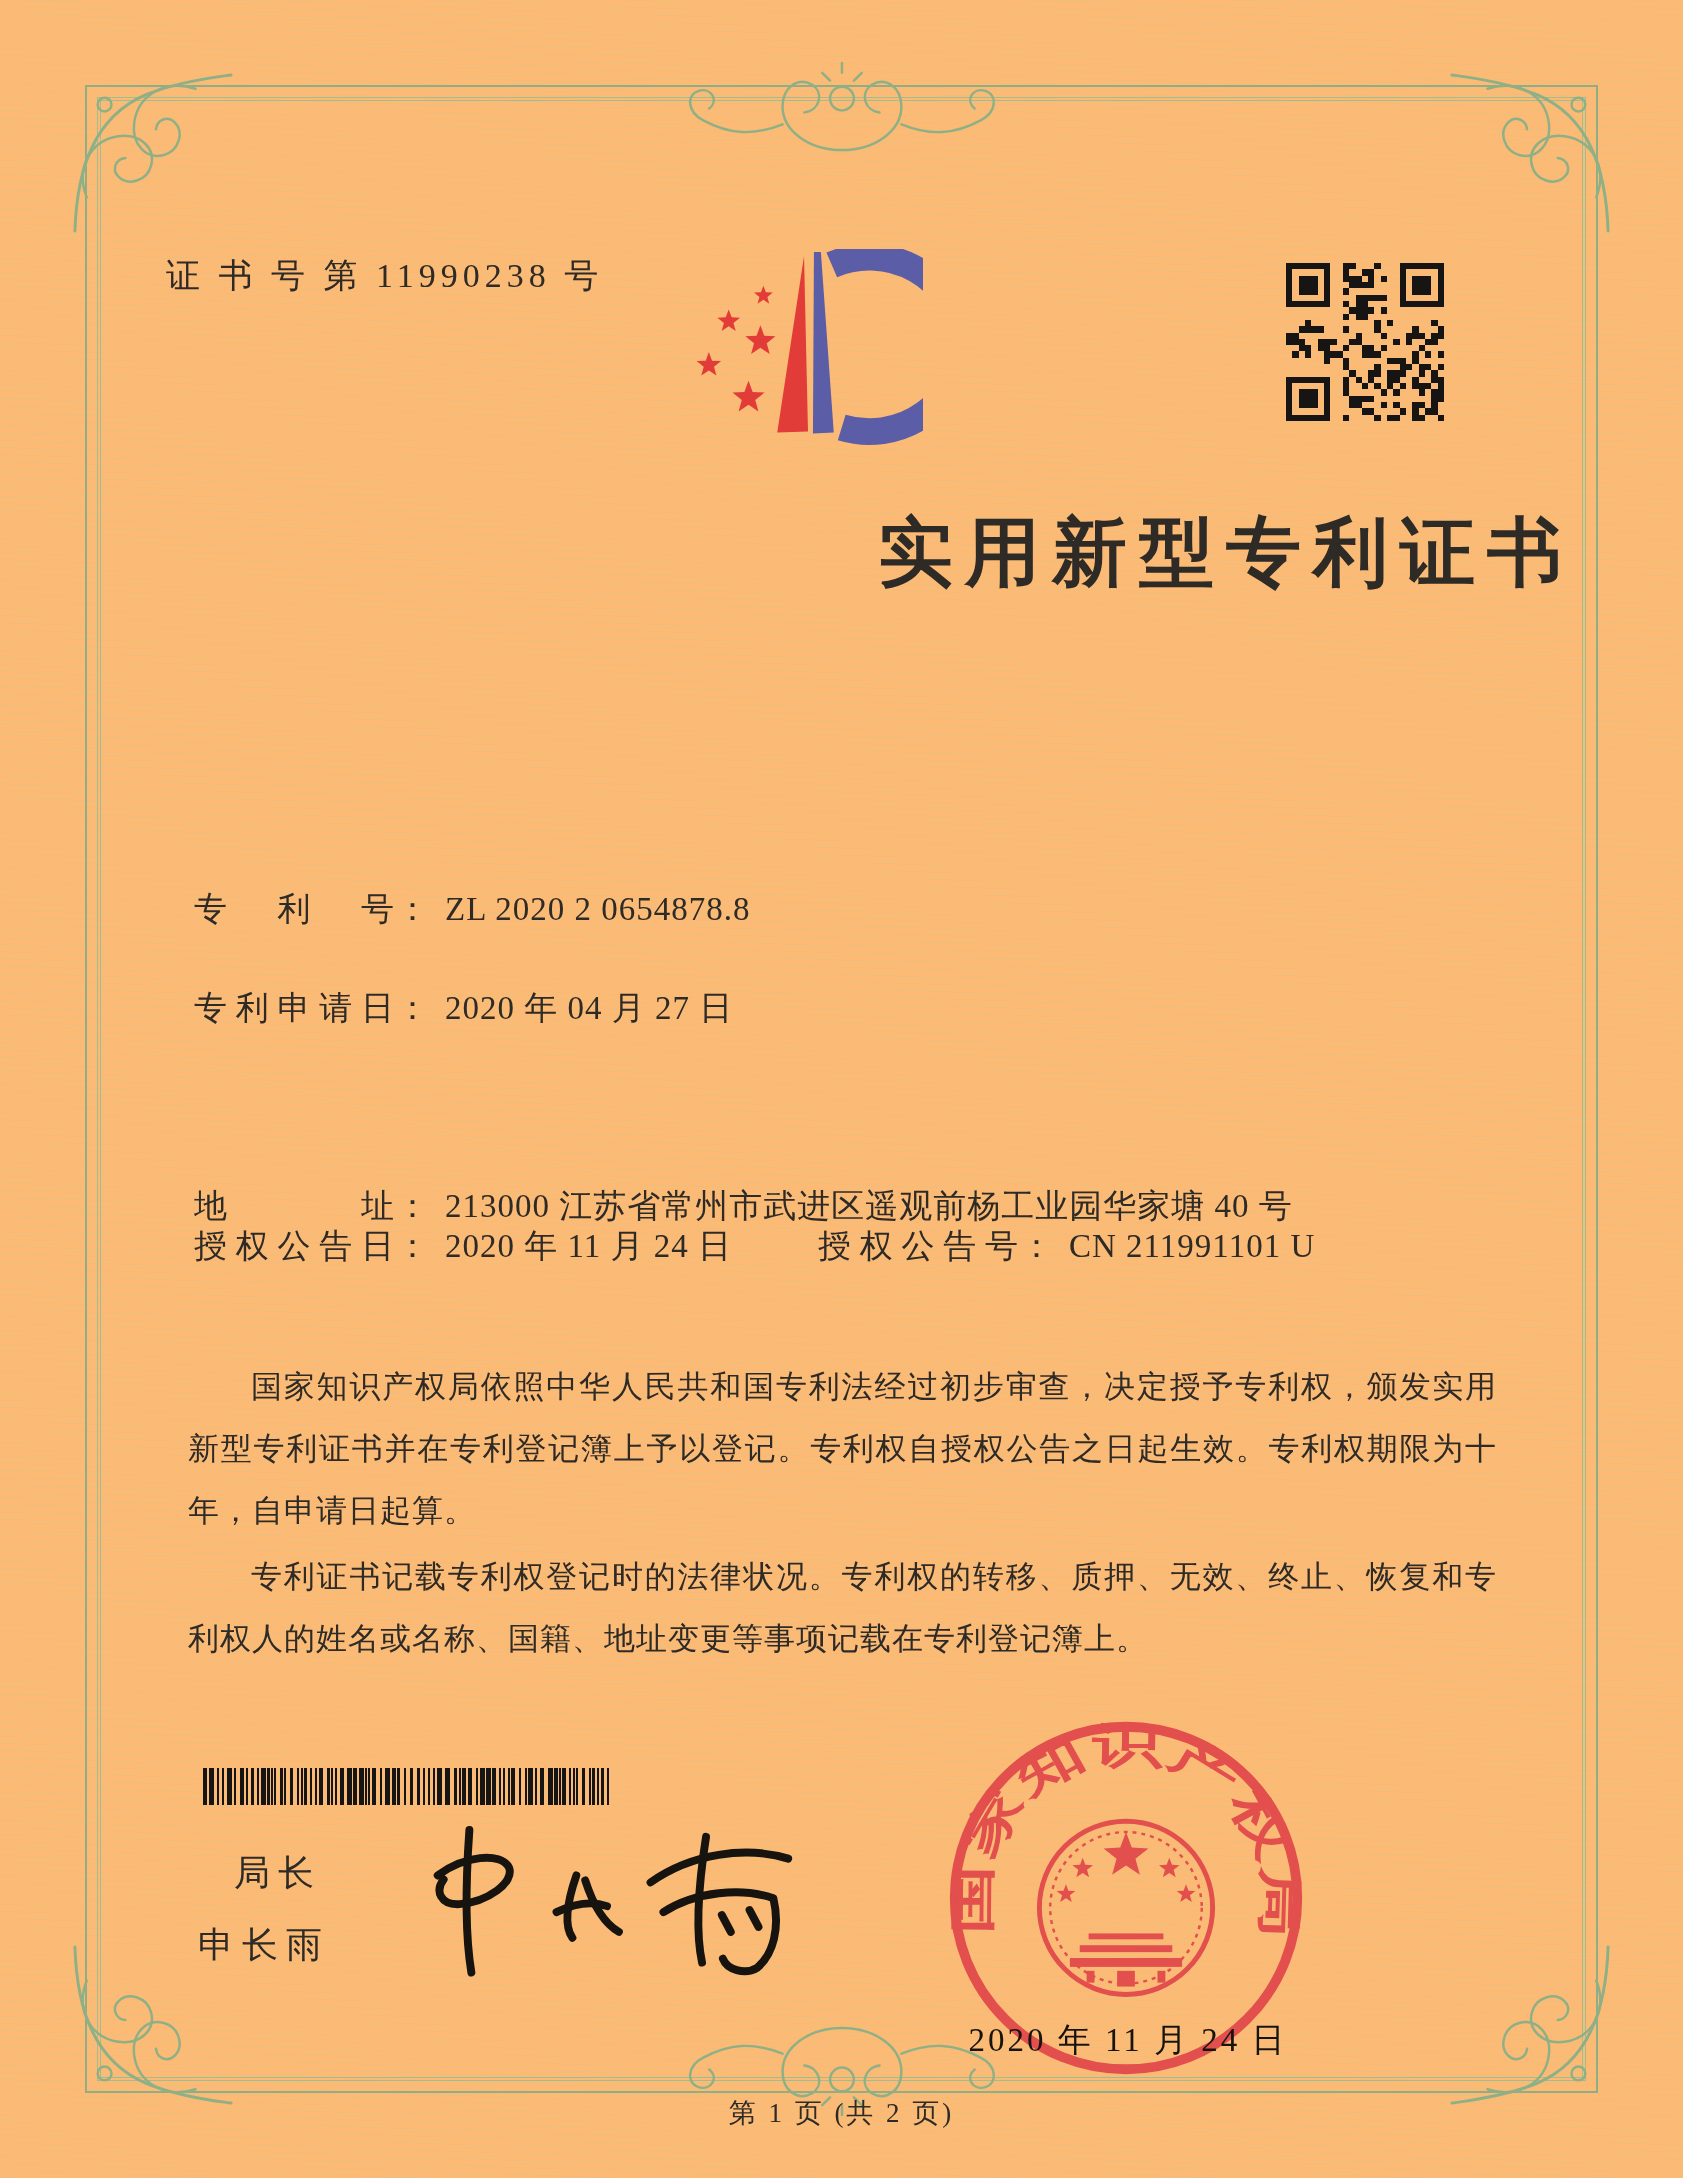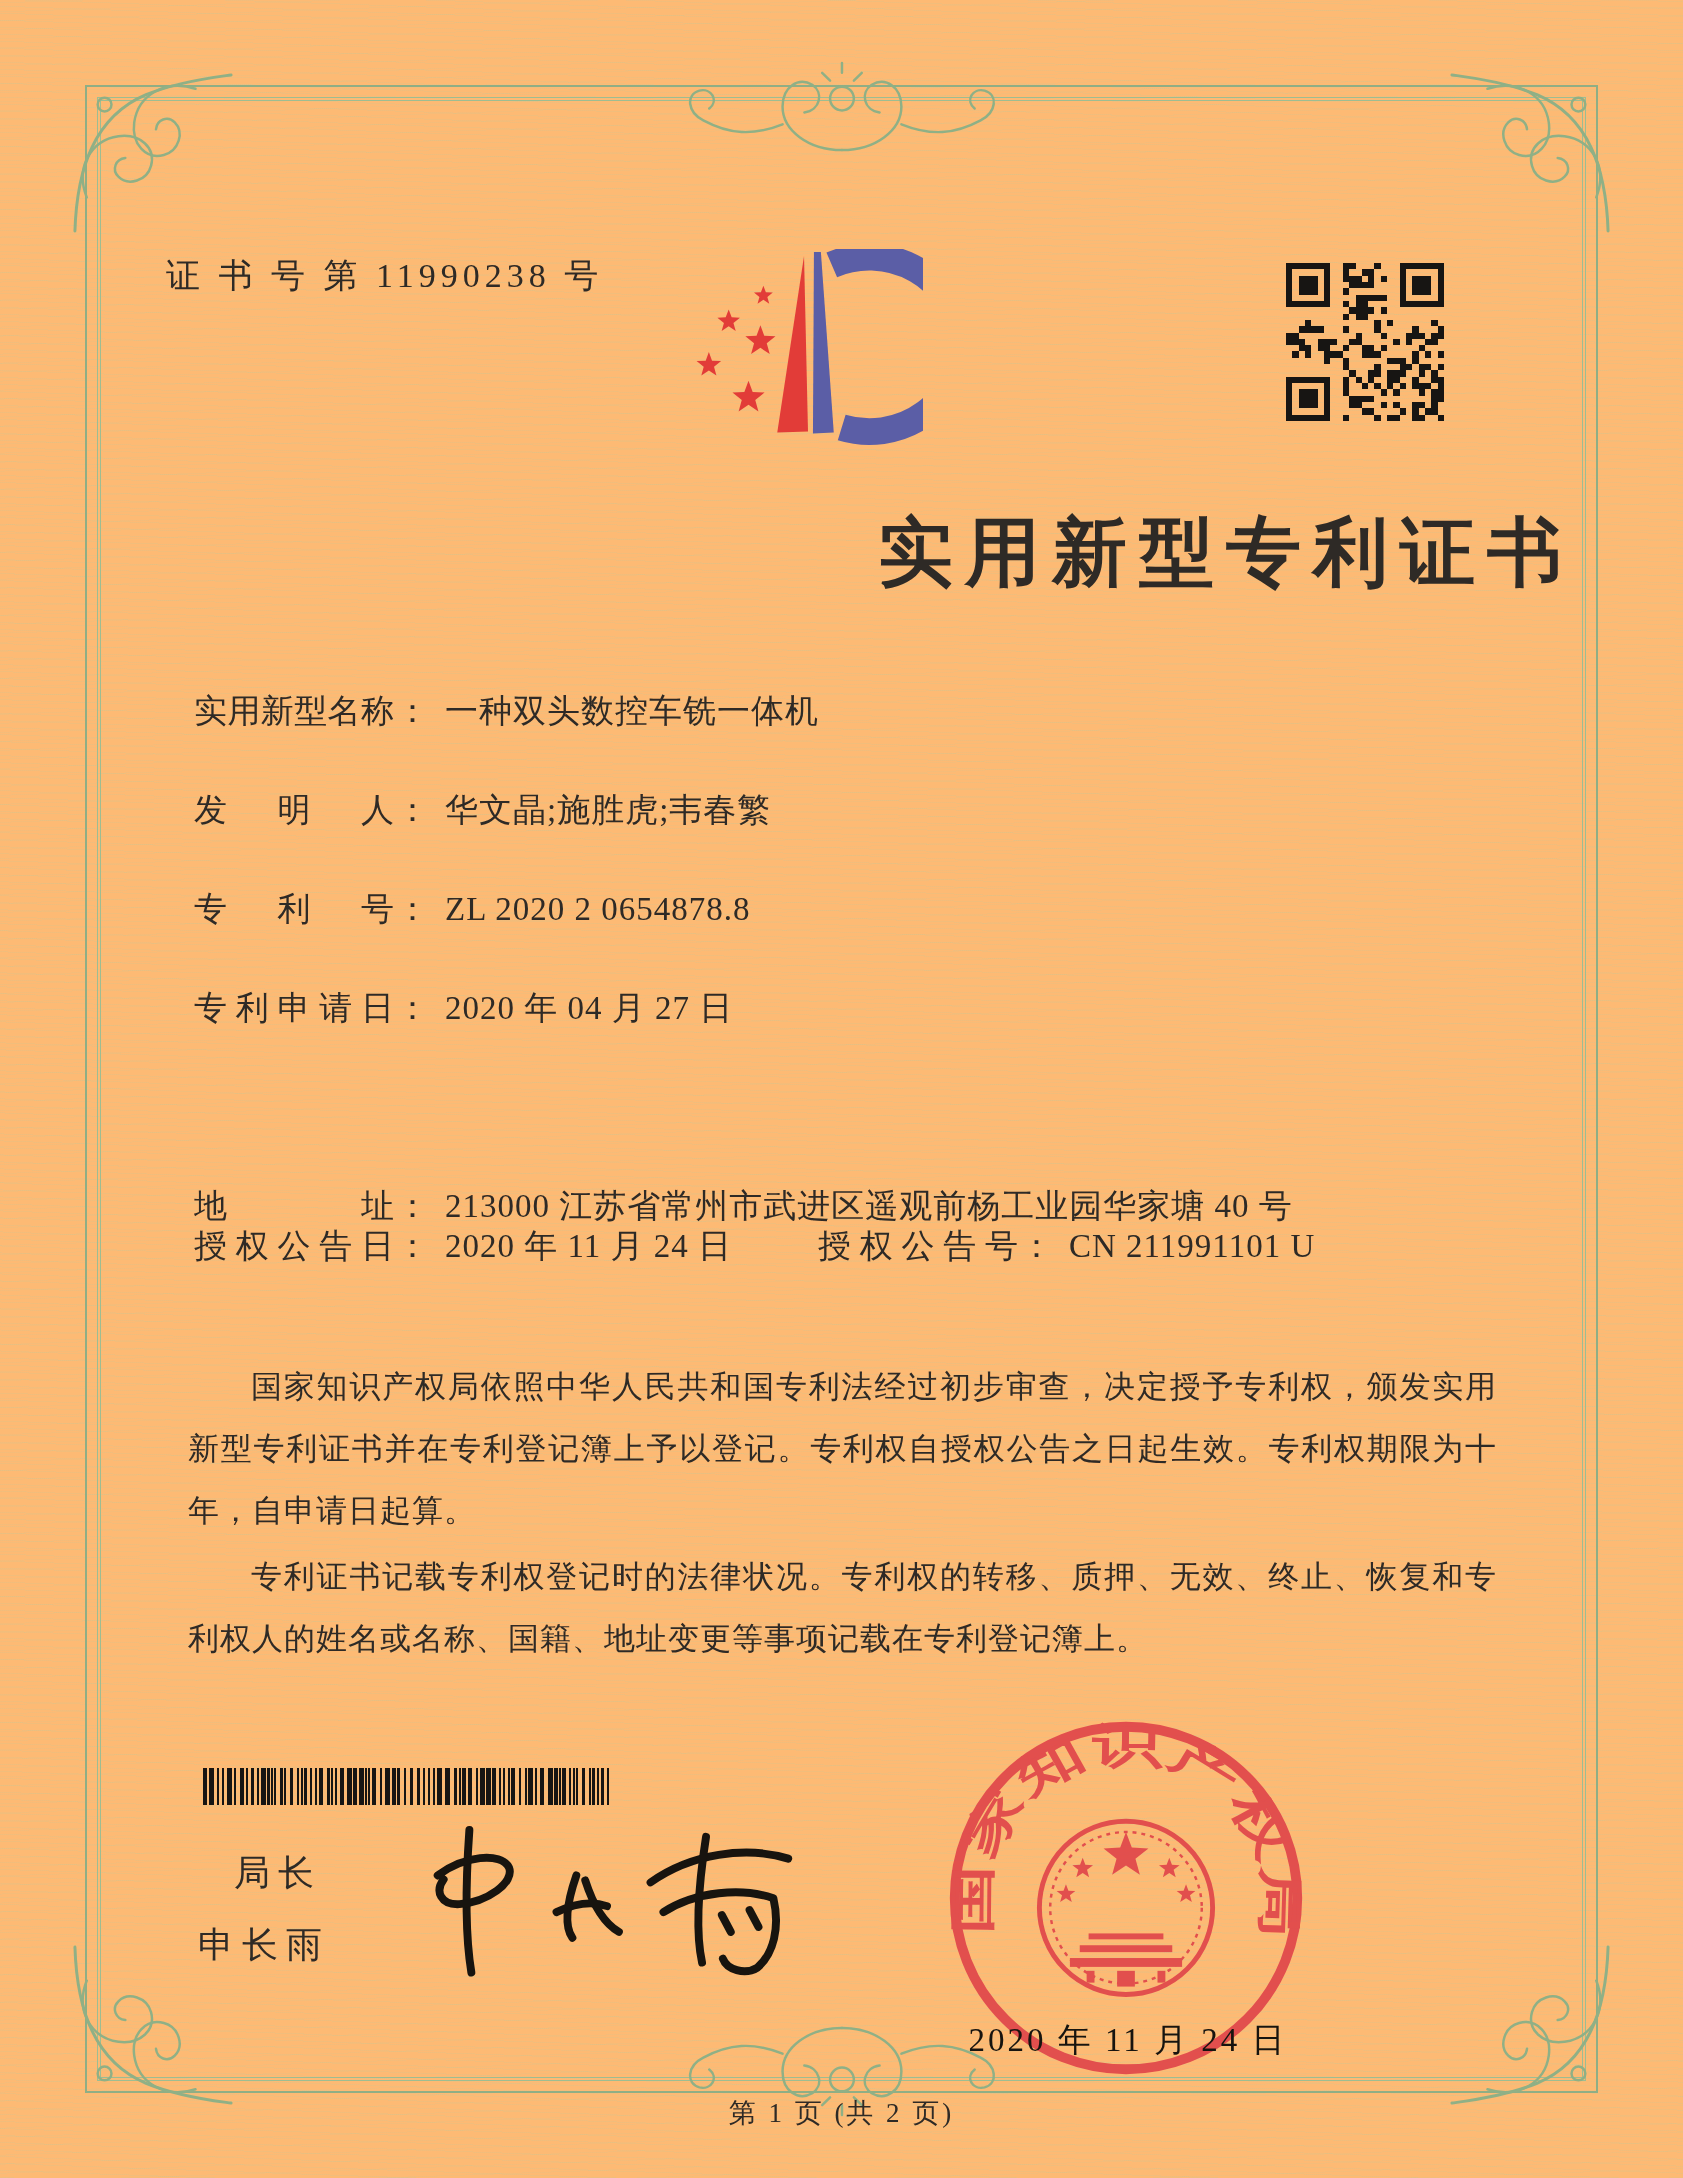--- a/index.html
+++ b/index.html
@@ -417,26 +417,20 @@
         <rect x="16" y="24" width="1" height="1" fill="#171513"></rect>
         <rect x="17" y="24" width="1" height="1" fill="#171513"></rect>
         <rect x="20" y="24" width="1" height="1" fill="#171513"></rect>
         <rect x="21" y="24" width="1" height="1" fill="#171513"></rect>
         <rect x="24" y="24" width="1" height="1" fill="#171513"></rect>
       </svg>
   </div>
 
   <div id="title">实用新型专利证书</div>
 
-  <div class="row" id="row-1">
-    <span class="lab">实用新型名称</span><span class="colon">：</span><span class="val">一种双头数控车铣一体机</span>
-  </div>
-  <div class="row" id="row-2">
-    <span class="lab">发明人</span><span class="colon">：</span><span class="val">华文晶;施胜虎;韦春繁</span>
-  </div>
   <div class="row" id="row-3">
     <span class="lab">专利号</span><span class="colon">：</span><span class="val">ZL 2020 2 0654878.8</span>
   </div>
   <div class="row" id="row-4">
     <span class="lab">专利申请日</span><span class="colon">：</span><span class="val">2020 年 04 月 27 日</span>
   </div>
   <div class="row" id="row-6">
     <span class="lab">地址</span><span class="colon">：</span><span class="val">213000 江苏省常州市武进区遥观前杨工业园华家塘 40 号</span>
   </div>
   <div class="row" id="row-7">

